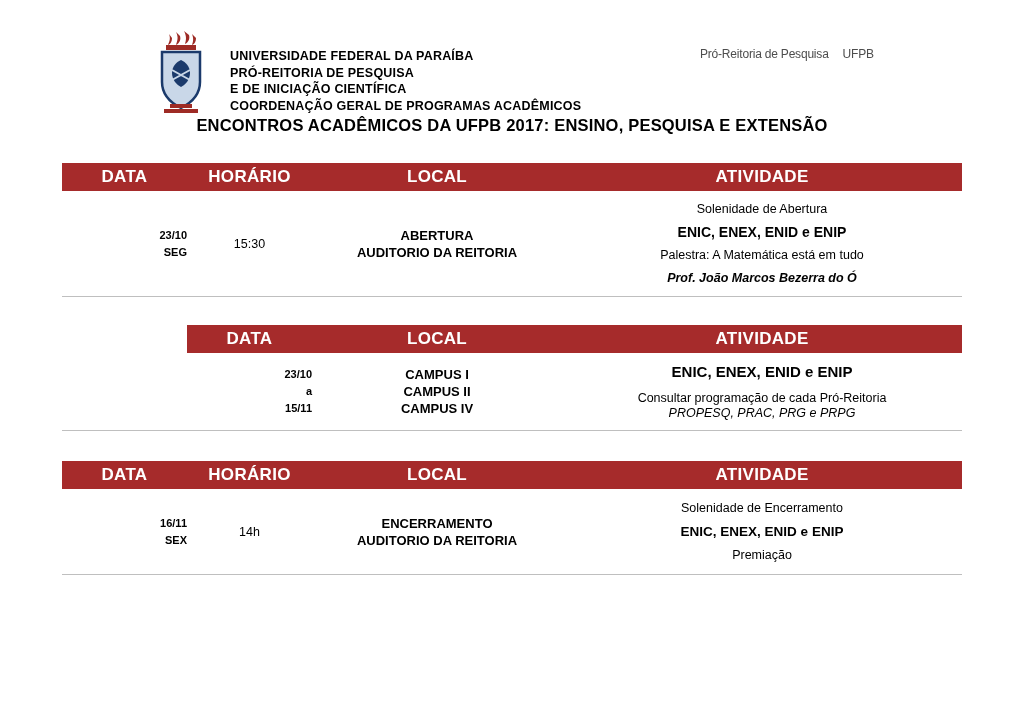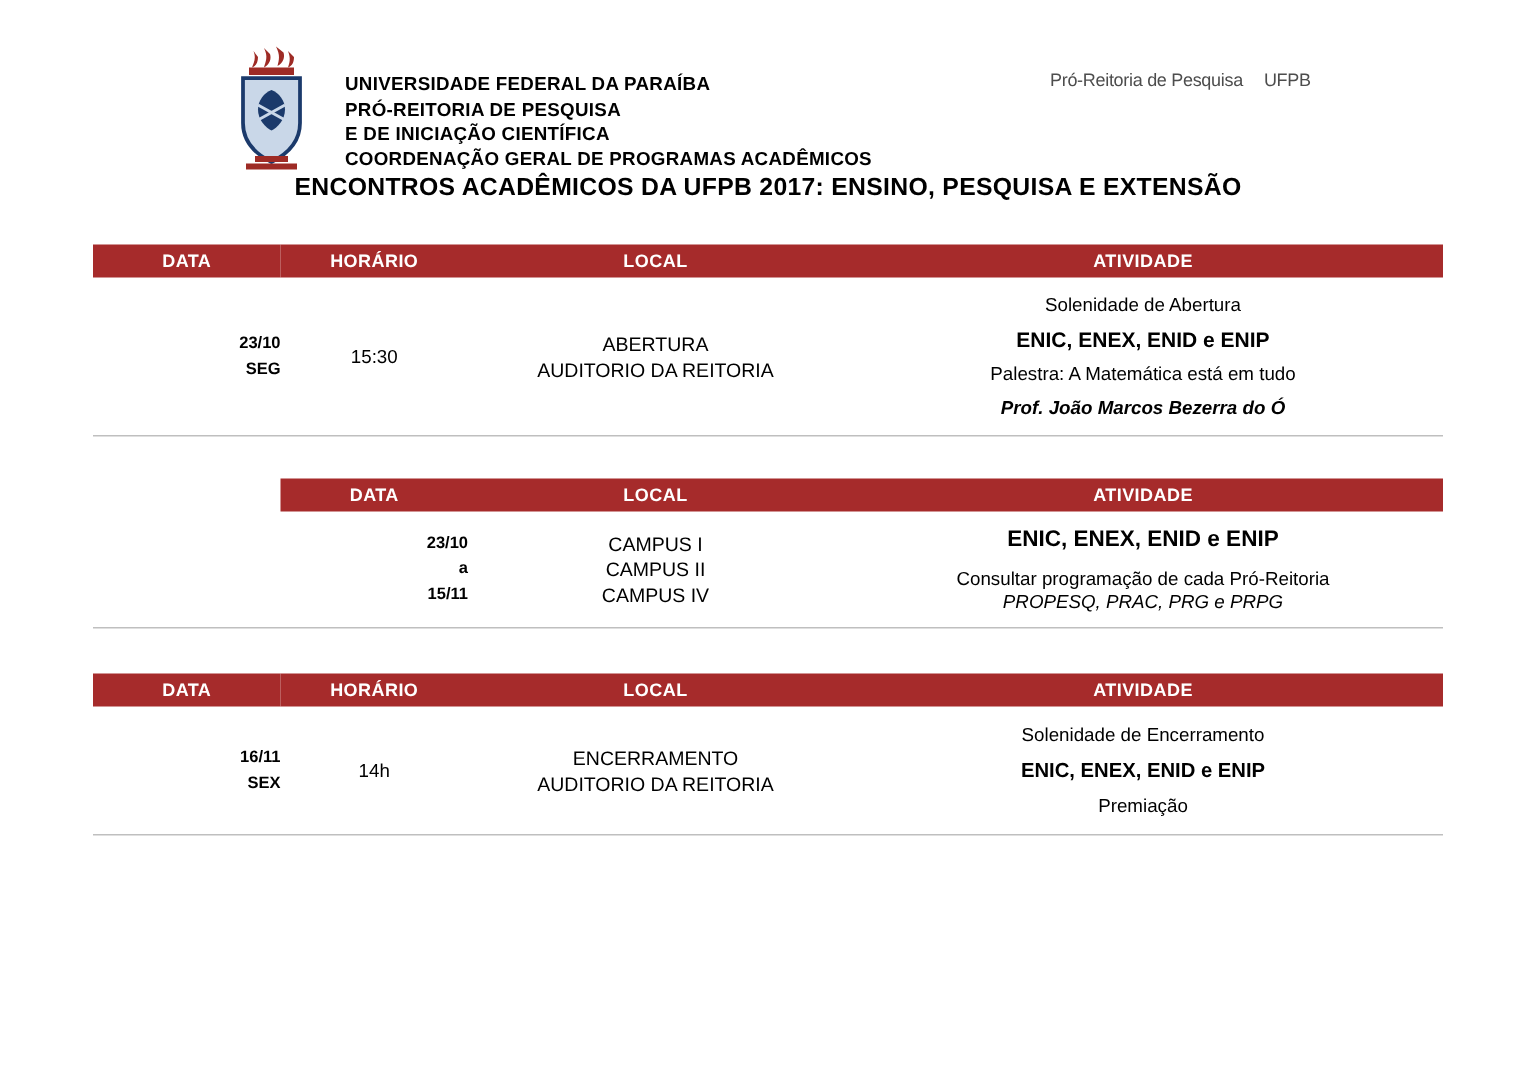--- a/index.html
+++ b/index.html
@@ -88,21 +88,21 @@
     border-bottom: 1px solid #bfbfbf;
   }
   .tbl {
     width: 100%;
     border-collapse: collapse;
     table-layout: fixed;
   }
   .tbl .hdr td {
     background: #a62b2b;
     color: #ffffff;
-    font-size: 12px;
+    font-size: 17px;
     font-weight: bold;
     text-align: center;
     padding: 4px 0 4px 0;
     letter-spacing: 0.3px;
   }
   .tbl td {
     vertical-align: middle;
     font-size: 12.5px;
   }
   .c-data { width: 125px; }
@@ -119,21 +119,21 @@
   .block1-ativ .reg { font-size: 12.5px; }
   .block1-ativ .it { font-size: 12.5px; font-style: italic; font-weight: bold; padding-top: 8px;}
 
   .block2-ativ .big { font-size: 15px; font-weight: bold; padding-bottom: 10px; }
   .block2-ativ .reg { font-size: 12.5px; line-height: 16px; }
   .block2-ativ .it { font-size: 12.5px; font-style: italic; }
 
   .block3-ativ .reg { font-size: 12.5px; padding: 2px 0; }
   .block3-ativ .big { font-size: 13.5px; font-weight: bold; padding: 7px 0; }
 
-  .local-lines div { line-height: 17px; font-weight: normal; font-size: 13px; text-align:center;}
+  .local-lines div { line-height: 17px; font-weight: bold; font-size: 13px; text-align:center;}
   .data-lines div { line-height: 17px; font-weight: bold; font-size: 11px; text-align:right;}
 
   .gap-block { height: 28px; }
   .gap-block2 { height: 30px; }
 </style>
 </head>
 <body>
 
 <div class="page">
 

